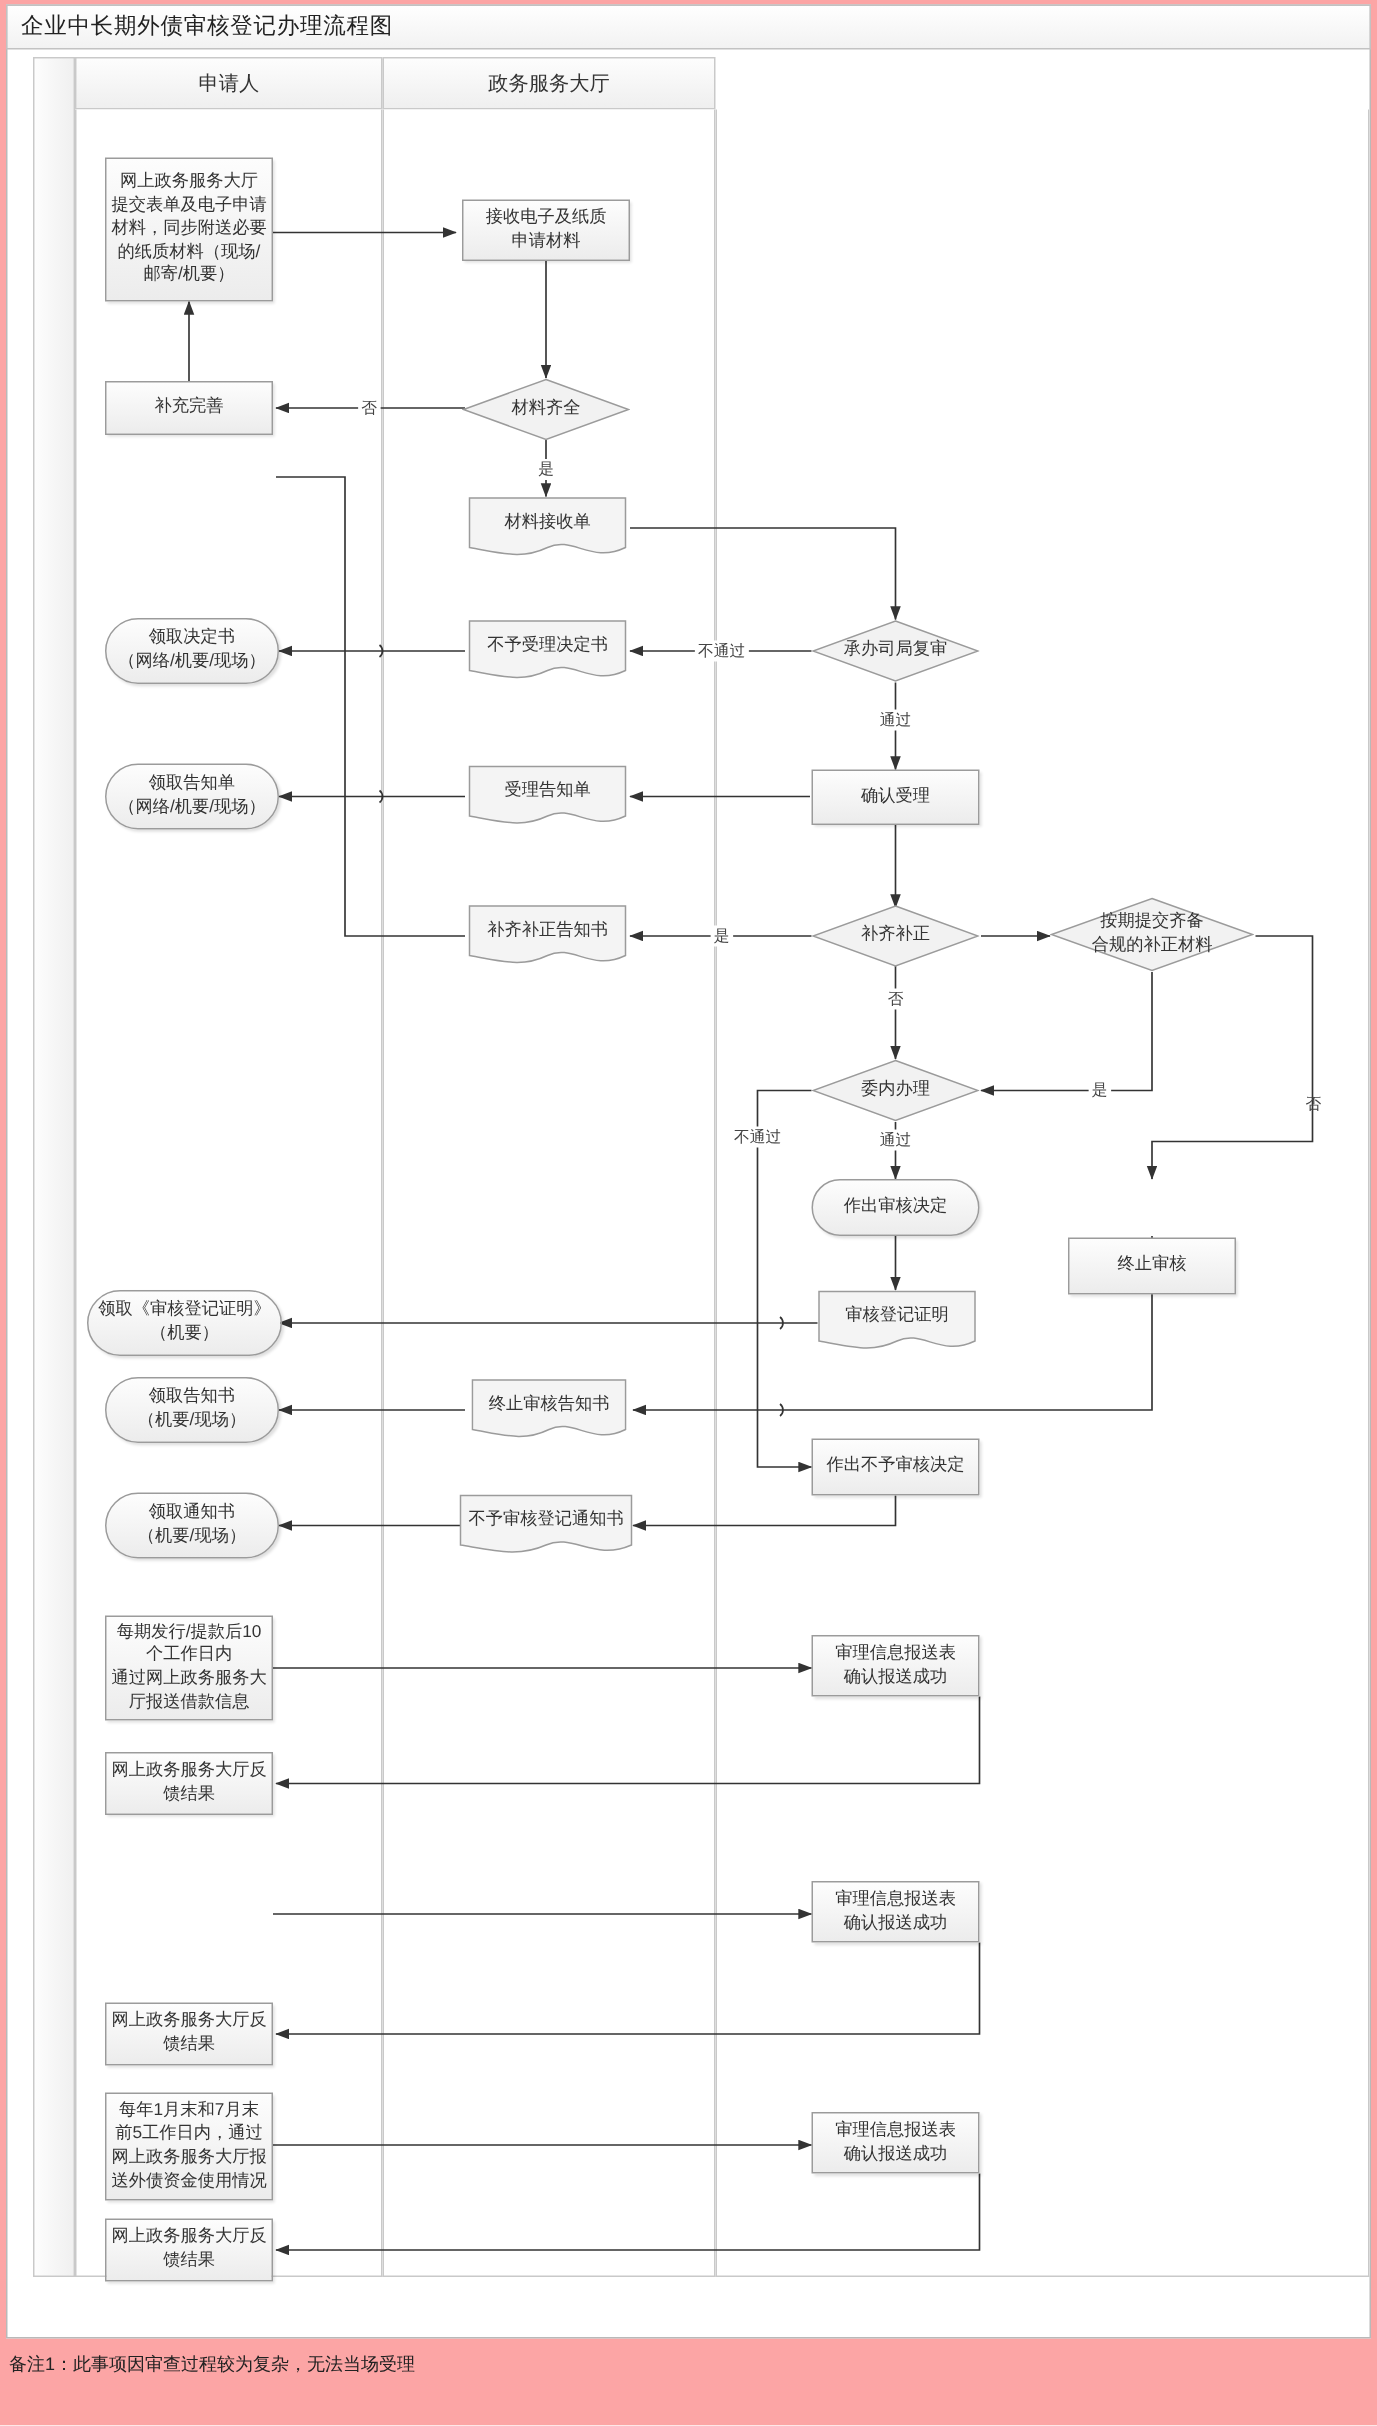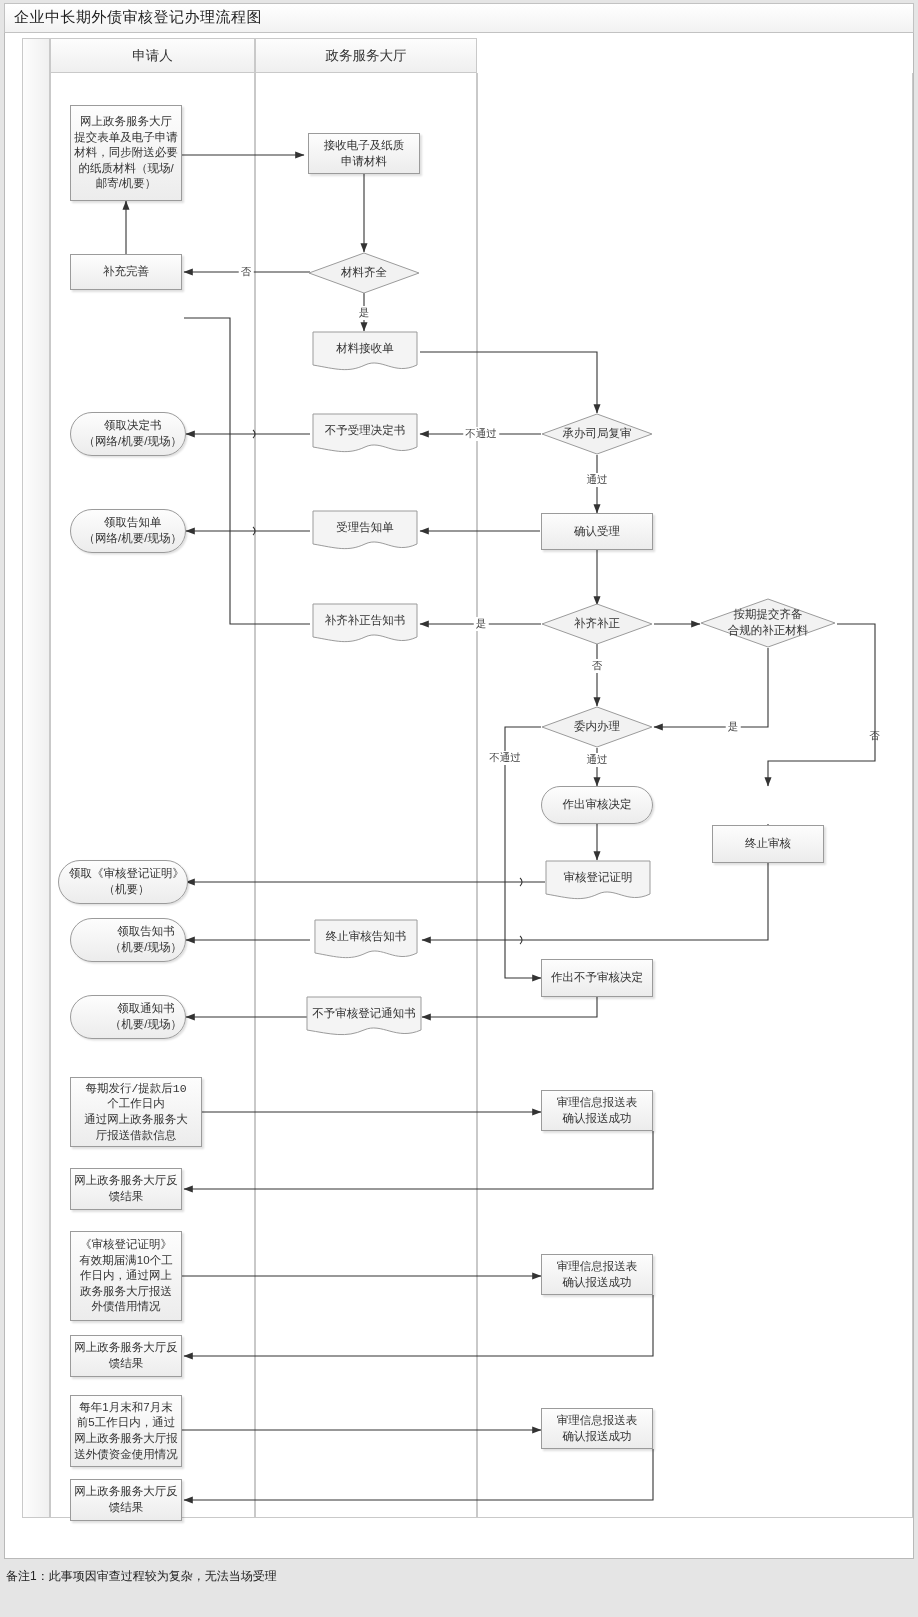--- a/index.html
+++ b/index.html
@@ -1,17 +1,17 @@
 <!DOCTYPE html>
 <html><head>
 <meta charset="utf-8">
 <style>
   html,body{margin:0;padding:0;background:#ffffff;}
   body{font-family:"Liberation Sans","DejaVu Sans",sans-serif;}
-  #page{position:relative;width:918px;height:1617px;overflow:hidden;background:#e5e5e5;}
+  #page{position:relative;width:918px;height:1617px;overflow:hidden;background:#fca5a5;}
 
   
   .frame{position:absolute;left:4px;top:3px;width:910px;height:1556px;border:1px solid #b9b9b9;box-sizing:border-box;background:#fff;}
   .title-bar{position:absolute;left:4px;top:3px;width:910px;height:30px;box-sizing:border-box;
              border:1px solid #c2c2c2;background:linear-gradient(#ffffff,#f2f2f2);}
   .title-txt{position:absolute;left:14px;top:8px;font-size:15px;color:#222;letter-spacing:.5px;white-space:nowrap;}
 
   
   .hdr{position:absolute;top:38px;height:35px;box-sizing:border-box;border:1px solid #c9c9c9;
        background:linear-gradient(#fdfdfd,#efefef);}
@@ -21,21 +21,21 @@
 
   
   .lane{position:absolute;top:73px;height:1445px;box-sizing:border-box;border:1px solid #c9c9c9;border-top:none;background:#fff;}
 
   
   .node{position:absolute;box-sizing:border-box;display:flex;align-items:center;justify-content:center;
         text-align:center;font-size:11.5px;color:#333;line-height:1.35;z-index:6;}
   .proc{border:1px solid #9b9b9b;background:linear-gradient(#fdfdfd,#ececec);
         box-shadow:1.5px 1.5px 2px rgba(0,0,0,.13);padding:2px 3px;}
   .term{border:1px solid #9b9b9b;background:linear-gradient(#fdfdfd,#ececec);border-radius:24px;
-        box-shadow:1.5px 1.5px 2px rgba(0,0,0,.13);padding:2px 3px;justify-content:flex-end;}
+        box-shadow:1.5px 1.5px 2px rgba(0,0,0,.13);padding:2px 3px;}
   .doc{background:transparent;border:none;box-shadow:none;}
   .doc .doc-label{position:relative;z-index:2;}
   .doc svg{position:absolute;left:0;top:0;width:100%;height:100%;z-index:1;}
   .dia{background:transparent;border:none;}
   .dia svg{position:absolute;left:0;top:0;width:100%;height:100%;z-index:1;}
   .dia .dia-label{position:relative;z-index:2;}
 
   
   #wires{position:absolute;left:0;top:0;width:918px;height:1617px;z-index:3;pointer-events:none;}
   .elbl{position:absolute;font-size:10.5px;color:#444;background:#fff;padding:0 2px;z-index:5;
@@ -191,43 +191,34 @@
         <div>领取告知书</div>
         <div>（机要/现场）</div>
       </div>
   </div>
   <div class="node term" style="left:70px;top:995px;width:116px;height:44px;">
     <div>
         <div>领取通知书</div>
         <div>（机要/现场）</div>
       </div>
   </div>
-  <div class="node proc" style="left:70px;top:1077px;width:132px;height:70px;font-family:Liberation Mono, monospace;">
+  <div class="node proc" style="left:70px;top:1077px;width:112px;height:70px;">
     <div>
         <div>每期发行/提款后10</div>
         <div>个工作日内</div>
         <div>通过网上政务服务大</div>
         <div>厅报送借款信息</div>
       </div>
   </div>
   <div class="node proc" style="left:70px;top:1168px;width:112px;height:42px;">
     <div>
         <div>网上政务服务大厅反</div>
         <div>馈结果</div>
       </div>
   </div>
-  <div class="node proc" style="left:70px;top:1231px;width:112px;height:90px;">
-    <div>
-        <div>《审核登记证明》</div>
-        <div>有效期届满10个工</div>
-        <div>作日内，通过网上</div>
-        <div>政务服务大厅报送</div>
-        <div>外债借用情况</div>
-      </div>
-  </div>
   <div class="node proc" style="left:70px;top:1335px;width:112px;height:42px;">
     <div>
         <div>网上政务服务大厅反</div>
         <div>馈结果</div>
       </div>
   </div>
   <div class="node proc" style="left:70px;top:1395px;width:112px;height:72px;">
     <div>
         <div>每年1月末和7月末</div>
         <div>前5工作日内，通过</div>

